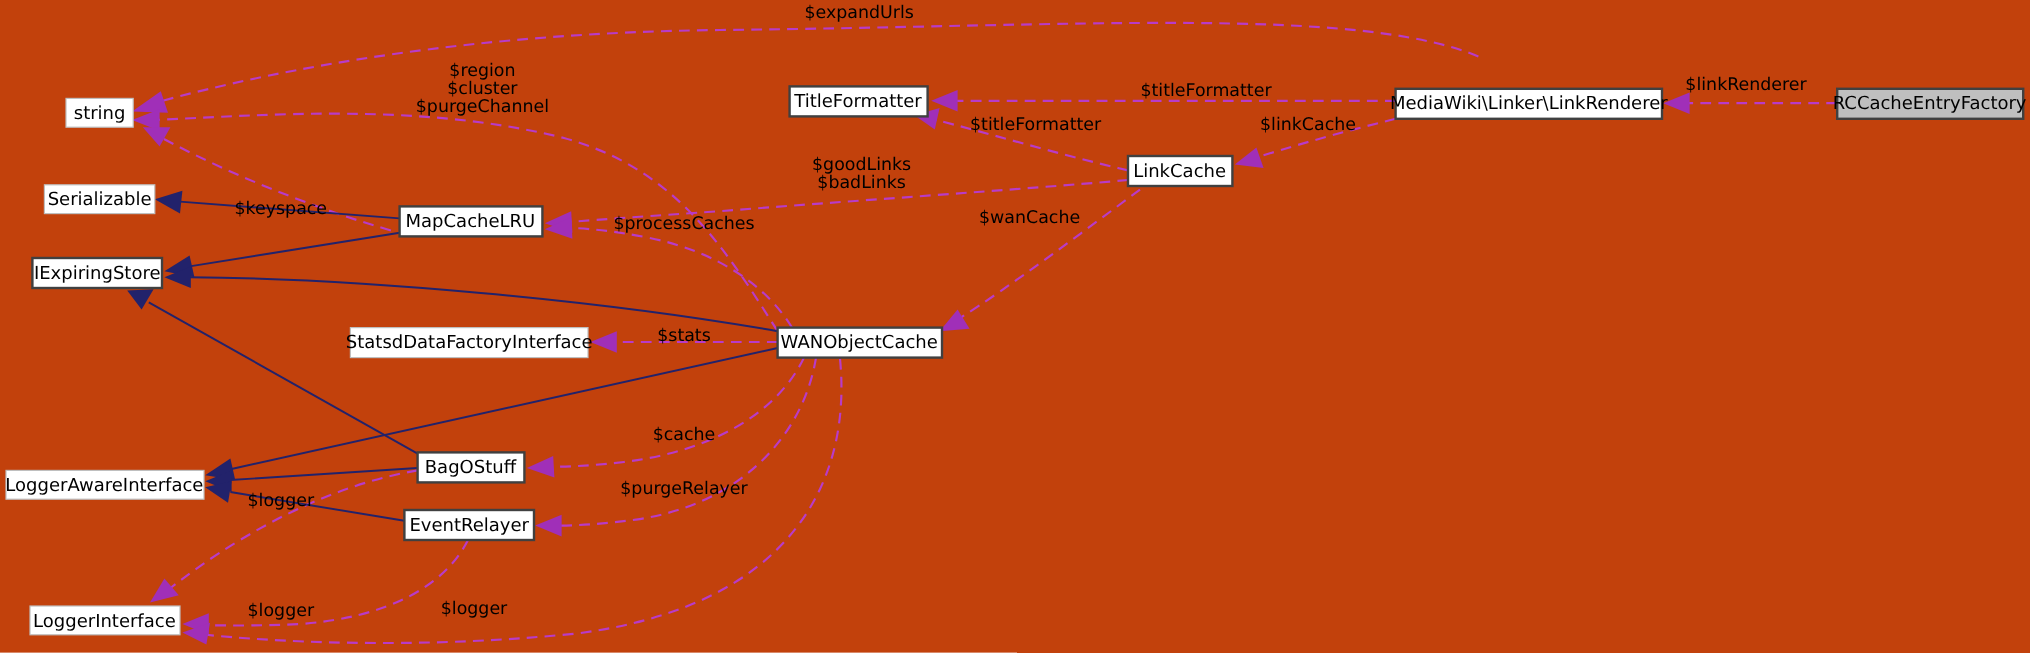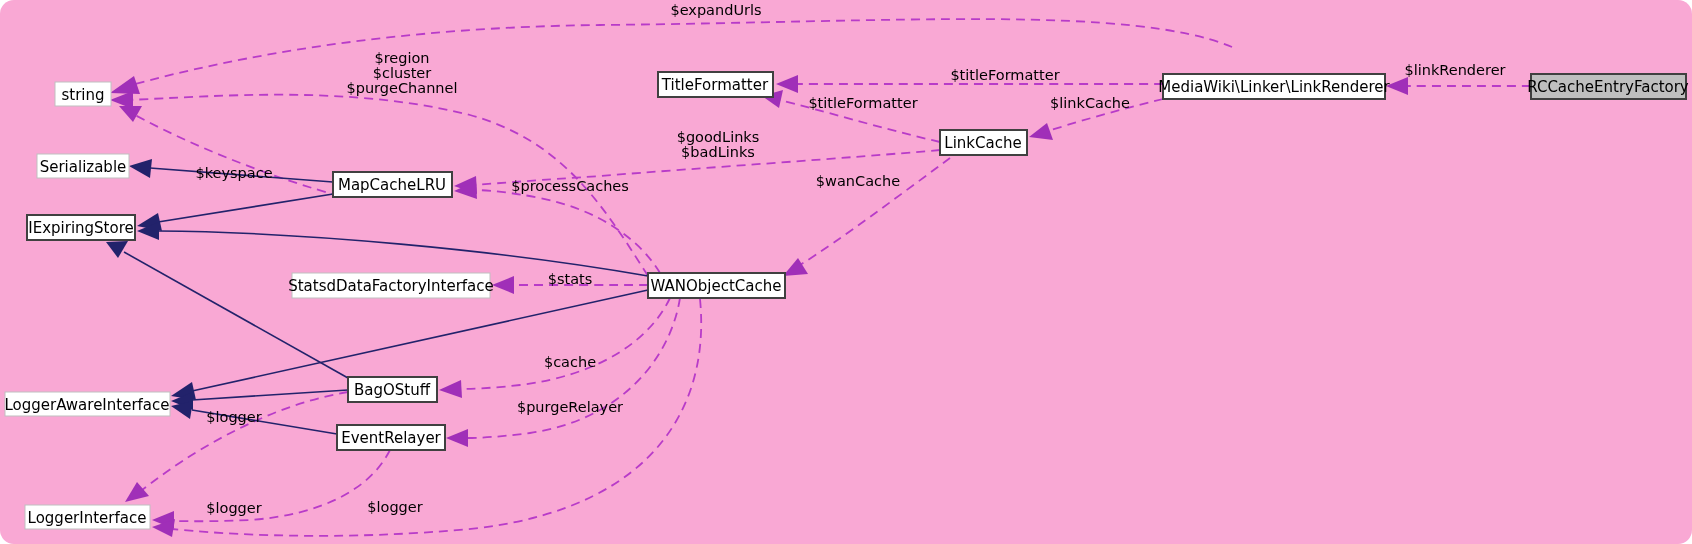--- a/index.html
+++ b/index.html
@@ -4,24 +4,23 @@
 <style>
   html, body {
     margin: 0;
     padding: 0;
     background: #ffffff;
   }
   #diagram-root {
     position: relative;
     width: 1692px;
     height: 544px;
-    background: #f9a8d4;
+    background: #c2410c;
     font-family: "DejaVu Sans", sans-serif;
     overflow: hidden;
-    border-radius: 14px;
   }
   svg.graph-layer {
     position: absolute;
     left: 0;
     top: 0;
     width: 1692px;
     height: 544px;
   }
   .node-box {
     fill: #ffffff;

